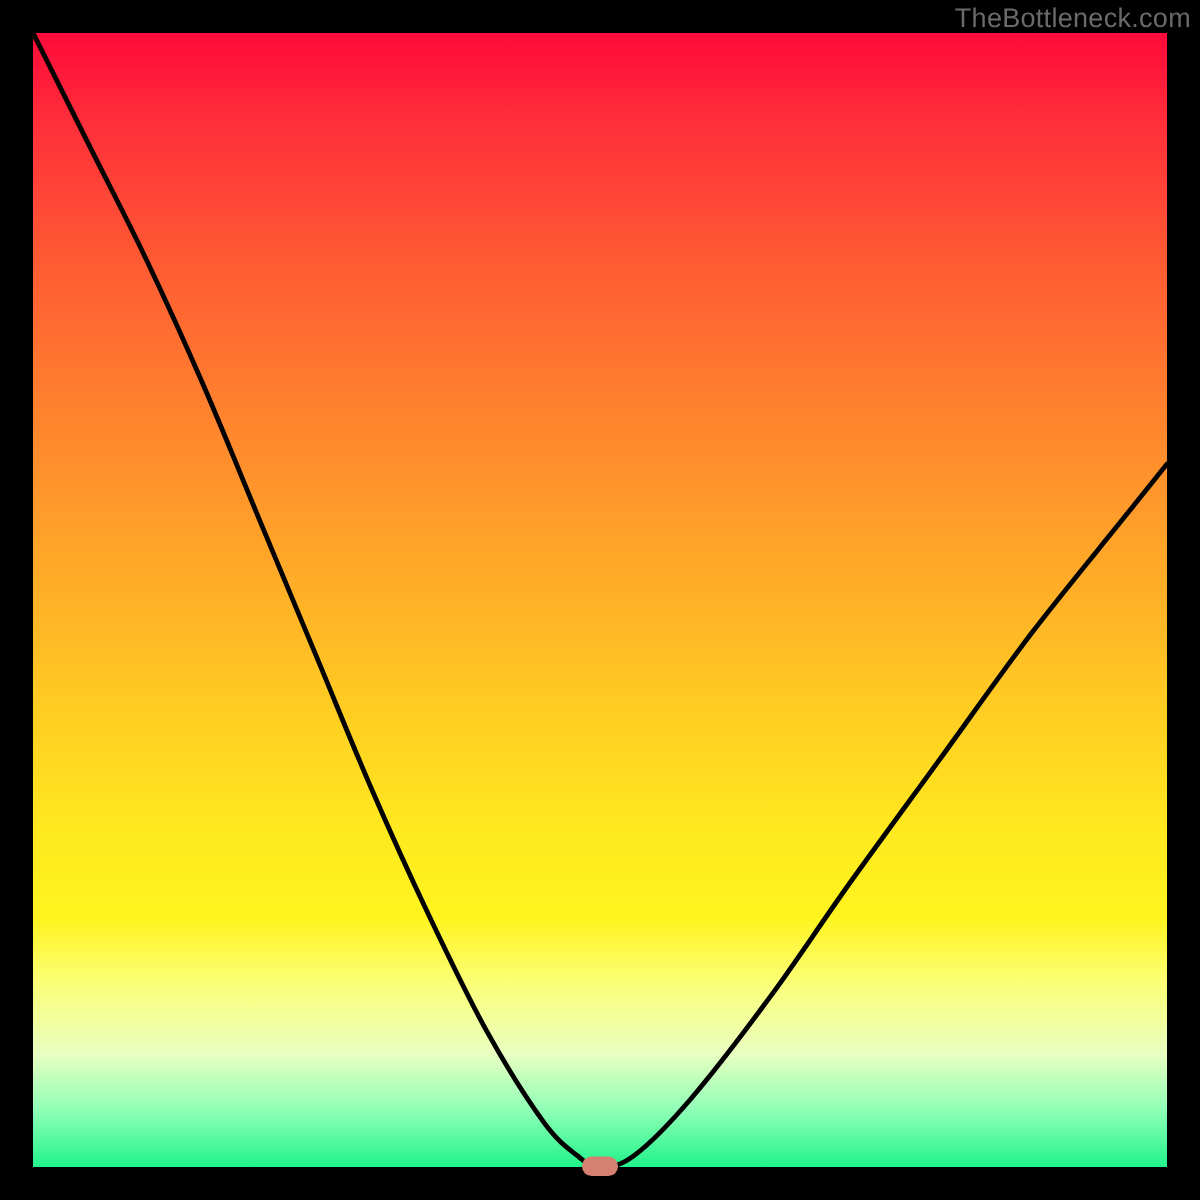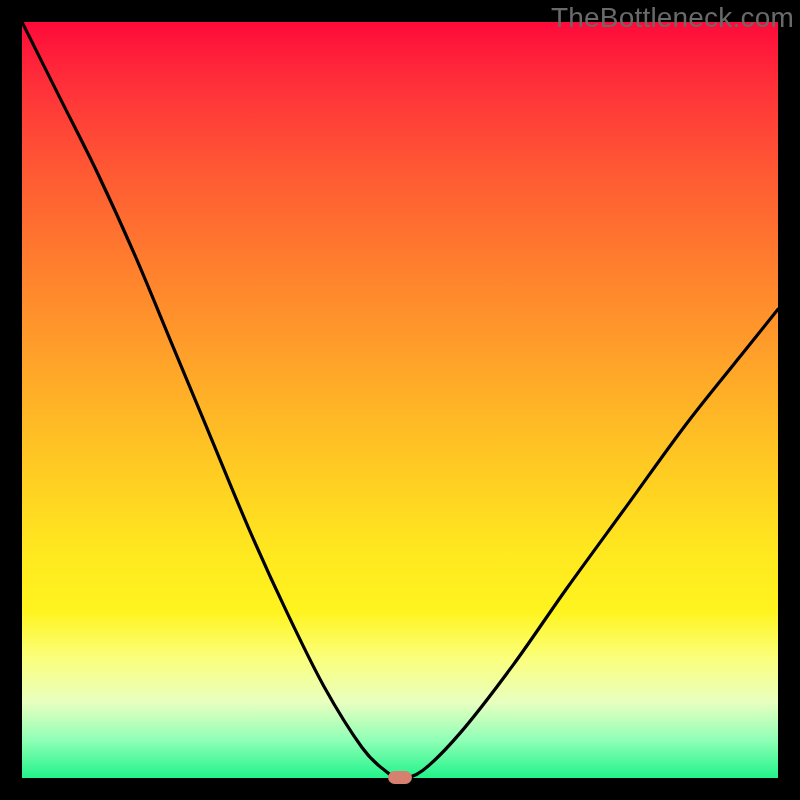--- a/index.html
+++ b/index.html
@@ -37,21 +37,21 @@
       #e8ffc0 90%,
       #8fffb6 95%,
       #21f38a 100%
     );
   }
   .watermark {
     position: absolute;
     top: 2px;
     right: 6px;
     font-family: Arial, Helvetica, sans-serif;
-    font-size: 28px;
+    font-size: 18px;
     color: #6a6a6a;
     letter-spacing: 0.2px;
     user-select: none;
   }
   svg.curve {
     position: absolute;
     left: 0;
     top: 0;
     width: 756px;
     height: 756px;

